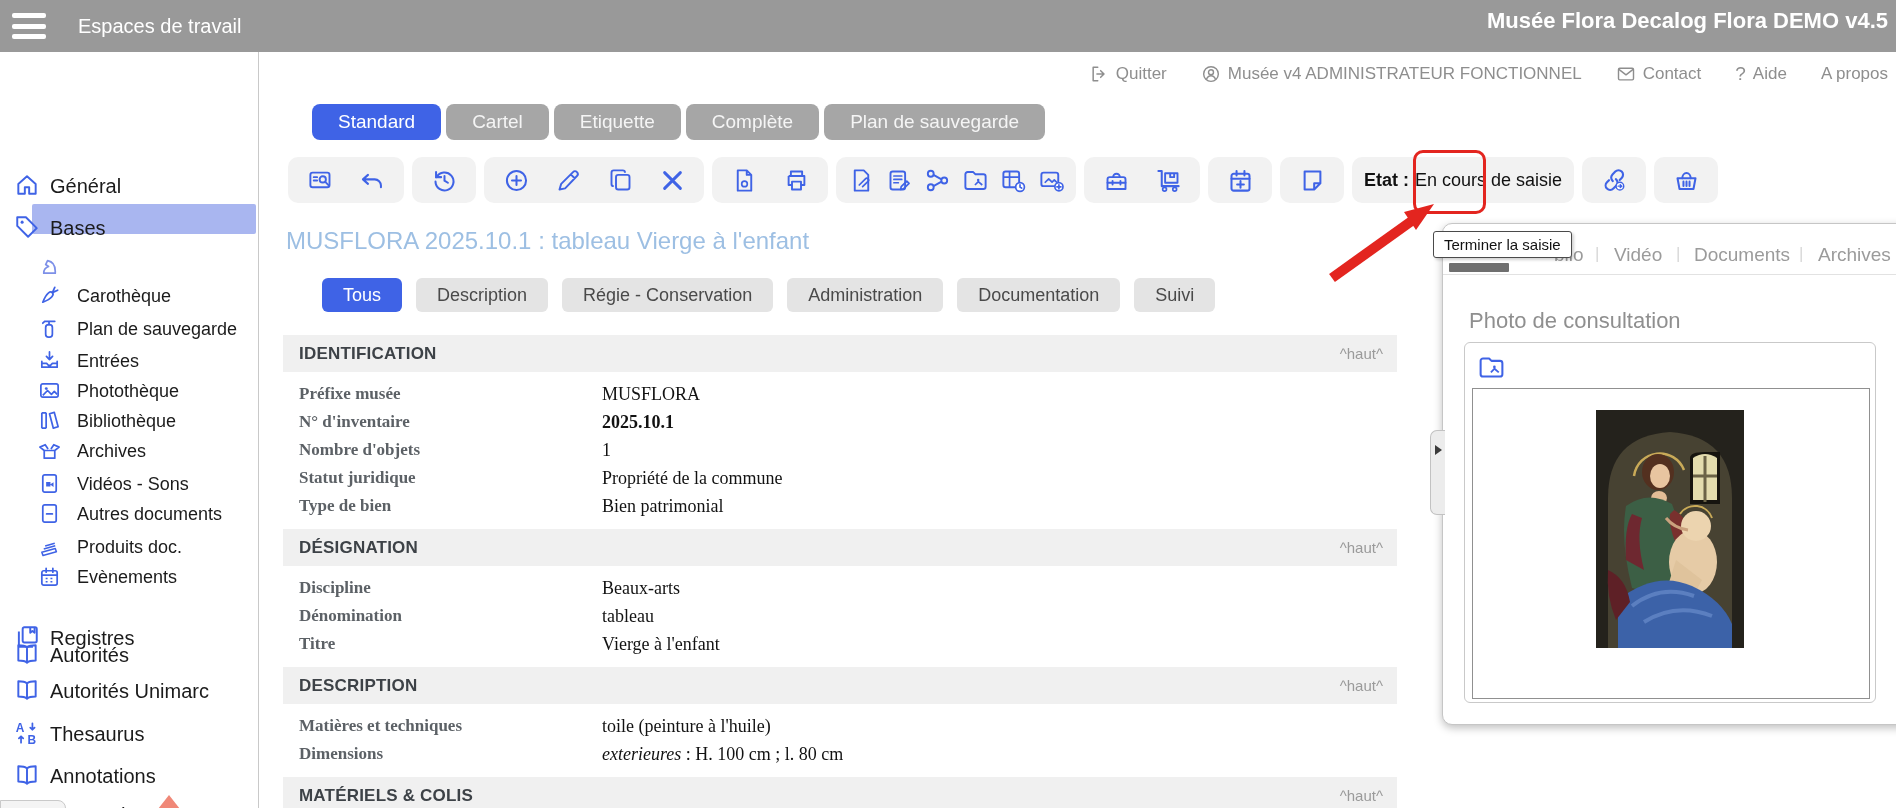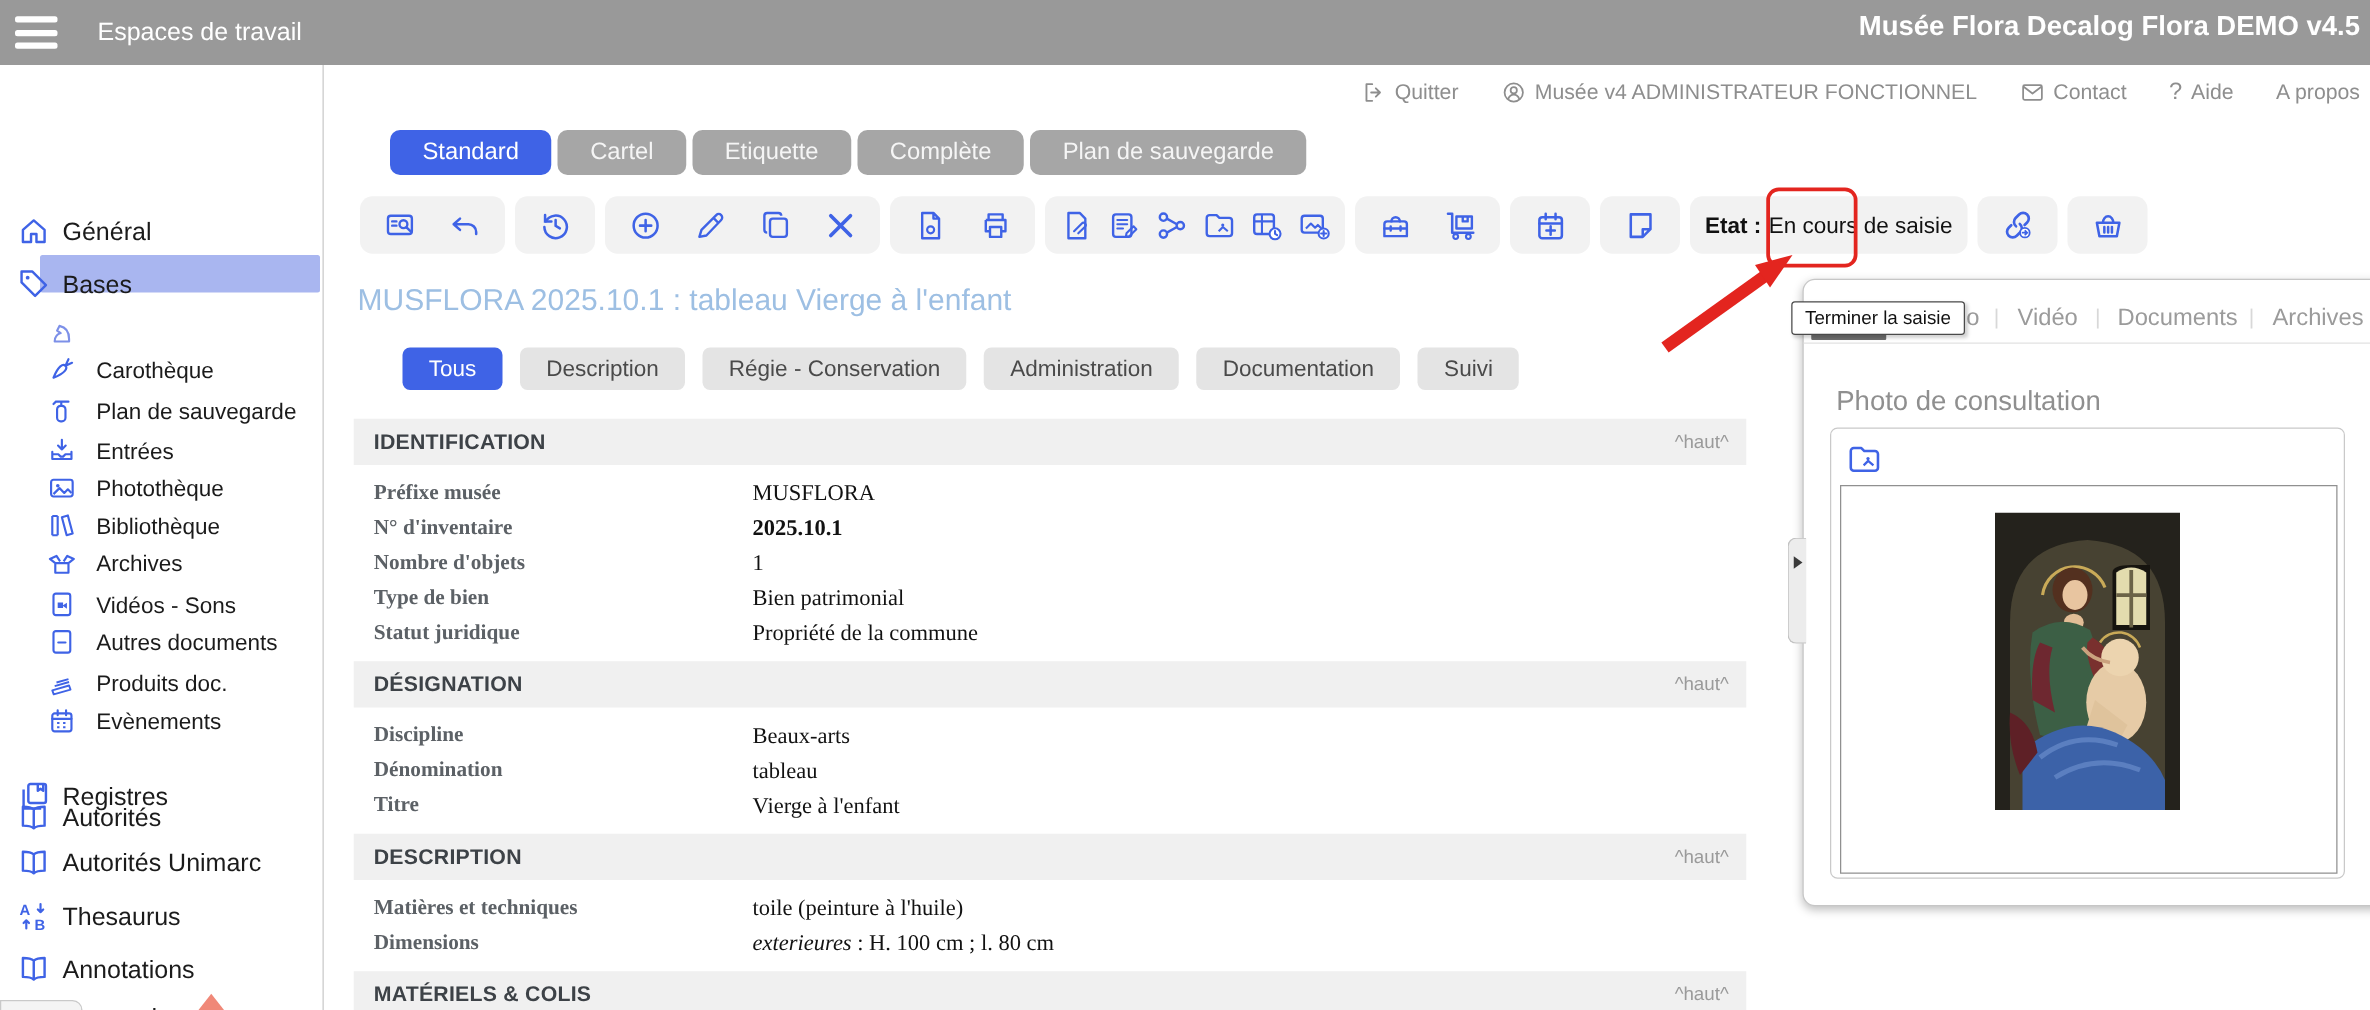--- a/index.html
+++ b/index.html
@@ -56,21 +56,21 @@
   .sec-top{font-size:15px;color:#9a9a9a;cursor:pointer;}
   .rows{padding:8px 0 9px 0;font-family:Liberation Serif, serif;}
   .frow{height:28px;display:flex;align-items:center;}
   .flab{width:319px;padding-left:16px;font-size:17px;font-weight:bold;color:#5c6166;box-sizing:border-box;}
   .fval{font-size:18px;color:#121212;}
   .fval.bold{font-weight:bold;}
   .fval .it{font-style:italic;}
 
   
   .arrow-svg{position:absolute;left:1300px;top:192px;z-index:7;pointer-events:none;}
-  .tooltip{position:absolute;left:1433px;top:241px;z-index:8;background:#fff;border:1px solid #4a4a4a;border-radius:3px;box-shadow:2px 2px 3px rgba(0,0,0,.18);font-size:15px;color:#111;padding:4px 10px;white-space:nowrap;}
+  .tooltip{position:absolute;left:1433px;top:231px;z-index:8;background:#fff;border:1px solid #4a4a4a;border-radius:3px;box-shadow:2px 2px 3px rgba(0,0,0,.18);font-size:15px;color:#111;padding:4px 10px;white-space:nowrap;}
 
   
   .panel{position:absolute;left:1442px;top:223px;width:470px;height:500px;background:#fff;border:1px solid #c6c6c6;border-radius:10px 0 0 10px;box-shadow:0 3px 8px rgba(0,0,0,.25);z-index:3;}
   .ptabs{position:relative;height:50px;border-bottom:1px solid #e2e2e2;}
   .ptab{position:absolute;top:20px;font-size:19px;color:#9b9b9b;cursor:pointer;}
   .psep{position:absolute;top:20px;font-size:17px;color:#d8d8d8;}
   .psel{position:absolute;left:6px;top:39px;width:60px;height:9px;background:#6f6f6f;border-radius:1px;}
   .ptitle{position:absolute;left:26px;top:84px;font-size:22px;color:#8f8f8f;}
   .pcard{position:absolute;left:21px;top:118px;width:410px;height:359px;border:1px solid #c9c9c9;border-radius:6px;background:#fff;}
   .folder-btn{position:absolute;left:6px;top:5px;width:40px;height:38px;display:flex;align-items:center;justify-content:center;cursor:pointer;border-radius:6px;}
@@ -592,26 +592,26 @@
         </div>
       <div class="frow">
           <span class="flab">N° d'inventaire</span>
           <span class="fval bold">2025.10.1</span>
         </div>
       <div class="frow">
           <span class="flab">Nombre d'objets</span>
           <span class="fval">1</span>
         </div>
       <div class="frow">
+          <span class="flab">Statut juridique</span>
+          <span class="fval">Propriété de la commune</span>
+        </div>
+      <div class="frow">
           <span class="flab">Type de bien</span>
           <span class="fval">Bien patrimonial</span>
-        </div>
-      <div class="frow">
-          <span class="flab">Statut juridique</span>
-          <span class="fval">Propriété de la commune</span>
         </div>
     </div>
 
     <div class="secbar">
       <span class="sec-t">DÉSIGNATION</span>
       <span class="sec-top">^haut^</span>
     </div>
     <div class="rows">
       <div class="frow">
           <span class="flab">Discipline</span>

